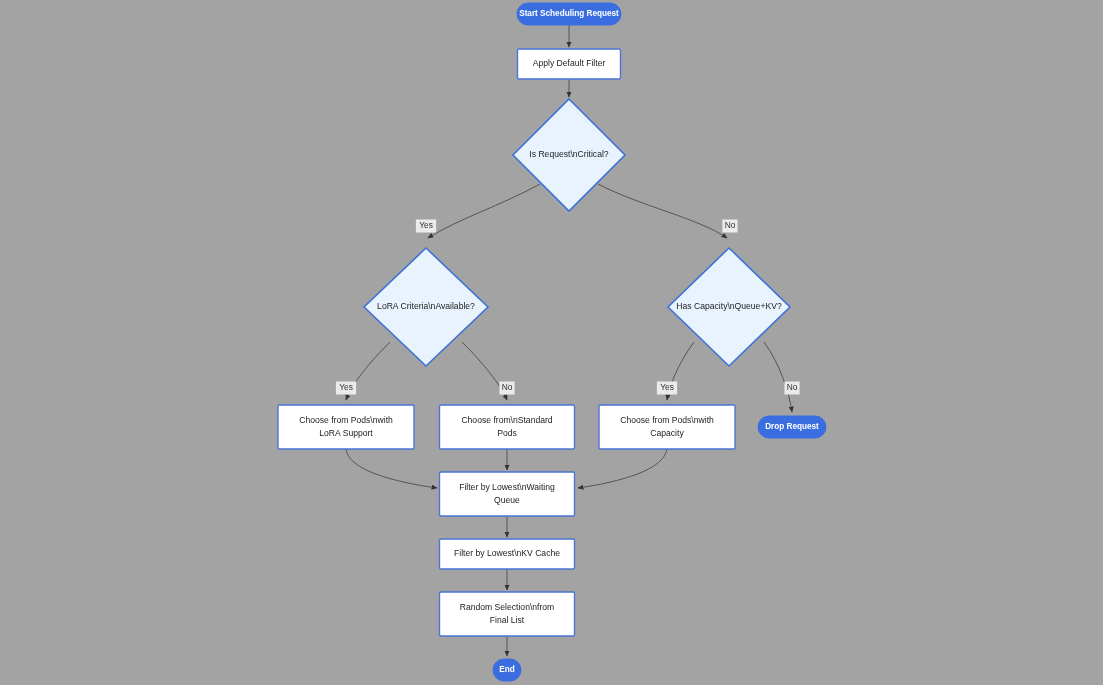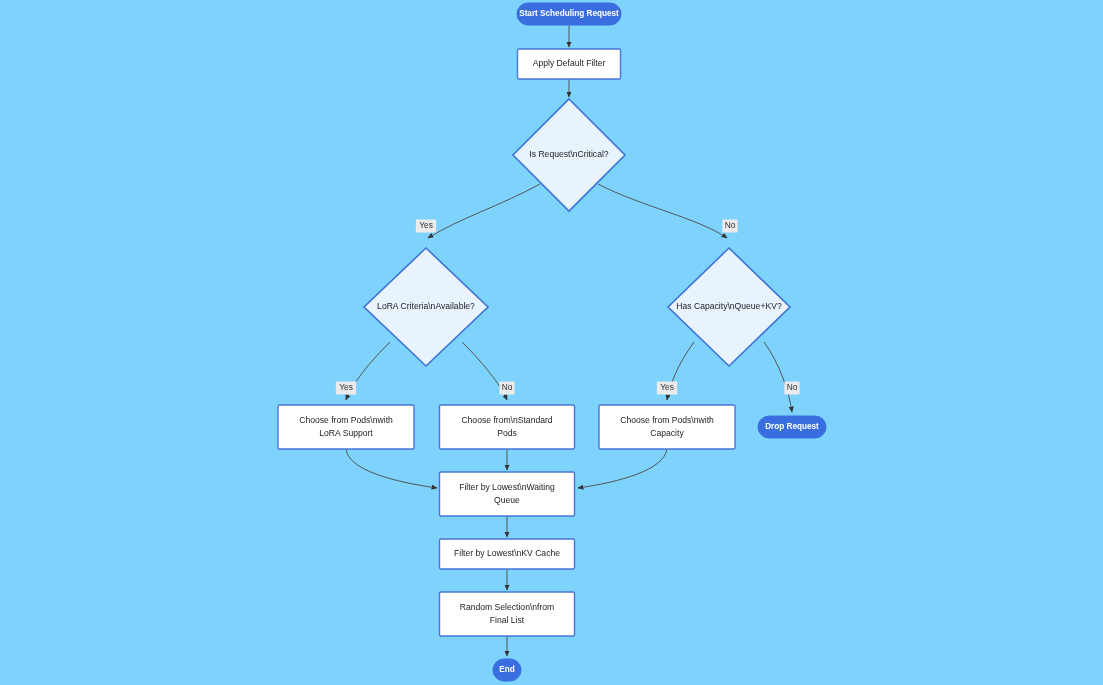--- a/index.html
+++ b/index.html
@@ -10,21 +10,21 @@
   body {
     width: 1103px;
     height: 685px;
     overflow: hidden;
     font-family: "Liberation Sans", sans-serif;
   }
   #canvas {
     position: relative;
     width: 1103px;
     height: 685px;
-    background: #7dd3fc;
+    background: #a3a3a3;
   }
   svg#flow {
     position: absolute;
     top: 0;
     left: 0;
     width: 1103px;
     height: 685px;
   }
   .node-rect {
     fill: #ffffff;

